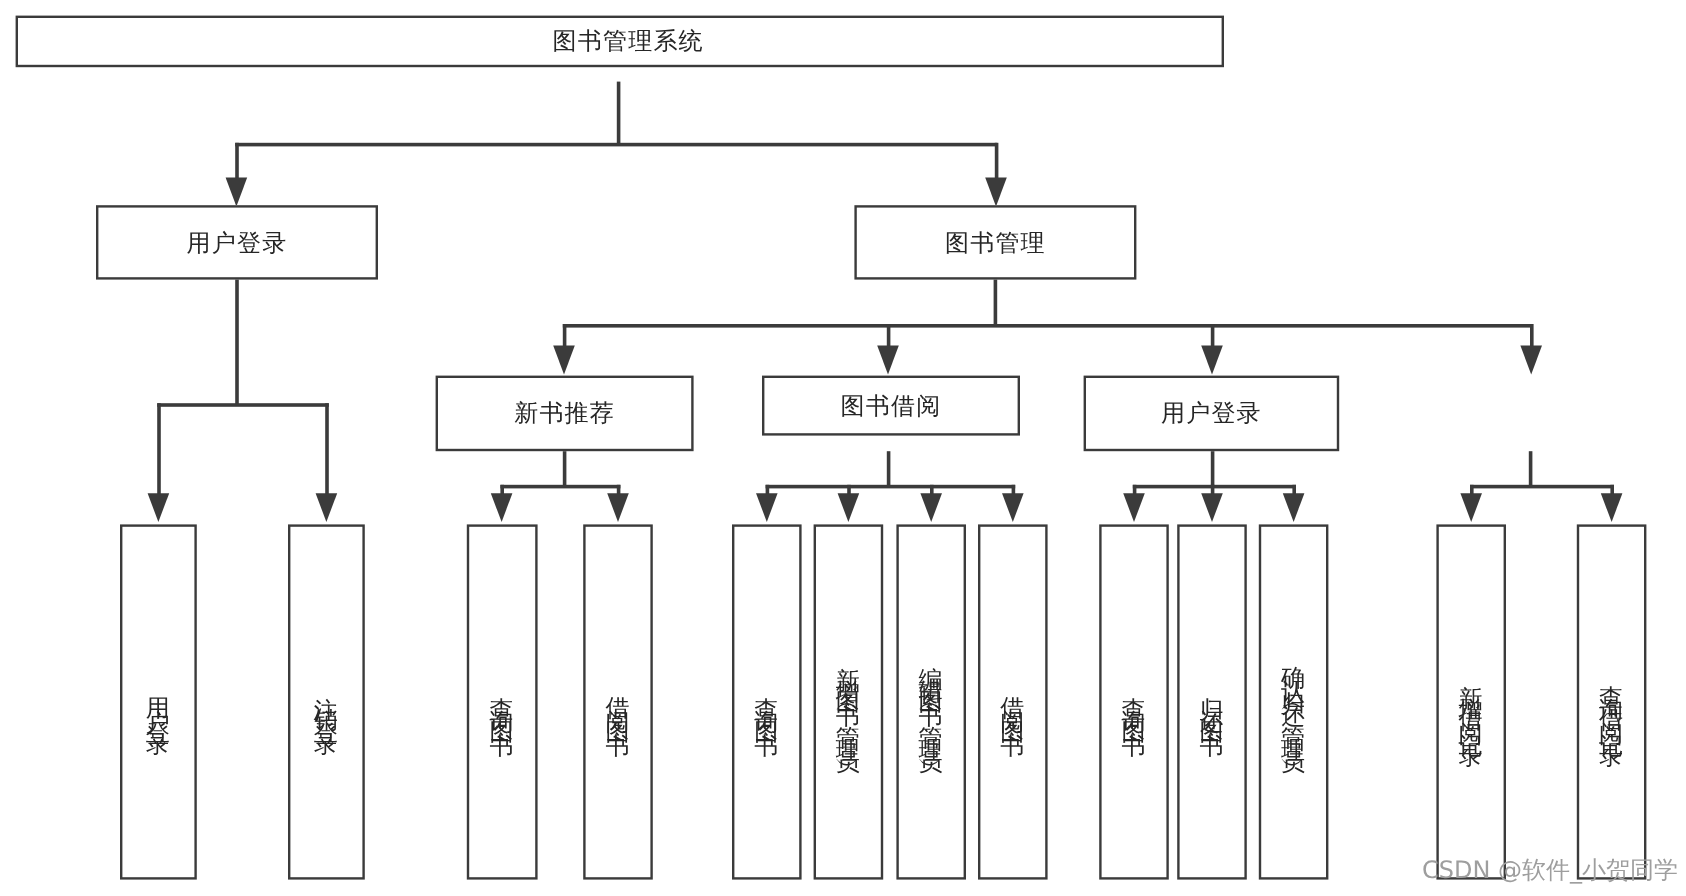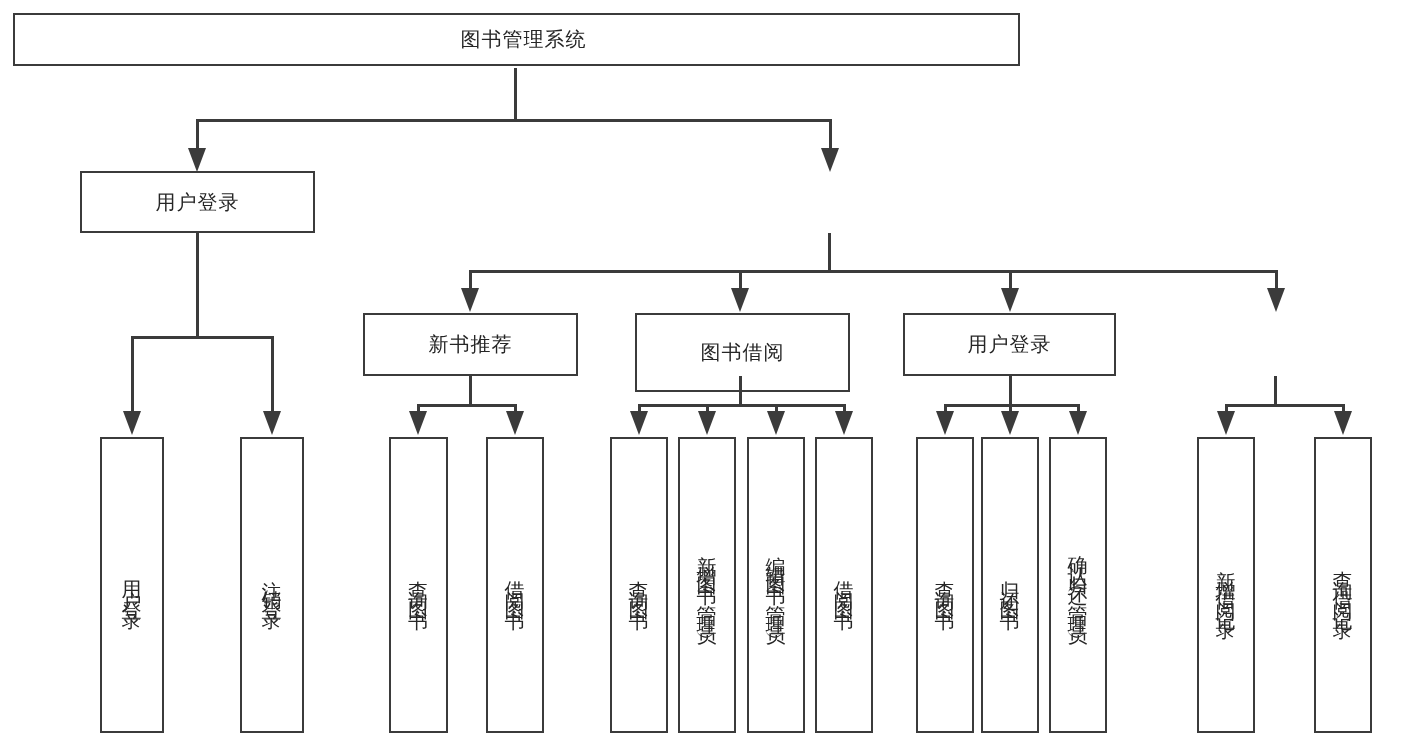--- a/index.html
+++ b/index.html
@@ -32,33 +32,36 @@
   .watermark{
     position:absolute;left:1185px;top:712px;z-index:5;
     font-size:20px;color:var(--wm);white-space:nowrap;
   }
 </style>
 </head>
 <body>
 
 <div class="canvas">
 
-  <div class="box" style="left:13px;top:13px;width:1007px;height:53px;padding-left:14px;">
+  <div class="box" style="left:13px;top:13px;width:1007px;height:43px;padding-left:14px;">
     <span>图书管理系统</span>
   </div>
 
   <div class="vl" style="left:514px;top:68px;height:53px;"></div>
   <div class="hl" style="left:196px;top:119px;width:635px;"></div>
   <div class="vl" style="left:196px;top:119px;height:32px;"></div>
   <div class="arr" style="left:188px;top:148px;"></div>
   <div class="vl" style="left:829px;top:119px;height:32px;"></div>
   <div class="arr" style="left:821px;top:148px;"></div>
 
   <div class="box" style="left:80px;top:171px;width:235px;height:62px;">
     <span>用户登录</span>
+  </div>
+  <div class="box" style="left:712px;top:171px;width:235px;height:62px;">
+    <span>图书管理</span>
   </div>
 
   <div class="vl" style="left:196px;top:233px;height:105px;"></div>
   <div class="hl" style="left:131px;top:336px;width:143px;"></div>
   <div class="vl" style="left:131px;top:336px;height:77px;"></div>
   <div class="arr" style="left:123px;top:411px;"></div>
   <div class="vl" style="left:271px;top:336px;height:77px;"></div>
   <div class="arr" style="left:263px;top:411px;"></div>
 
   <div class="vl" style="left:828px;top:233px;height:39px;"></div>
@@ -68,21 +71,21 @@
   <div class="vl" style="left:739px;top:270px;height:20px;"></div>
   <div class="arr" style="left:731px;top:288px;"></div>
   <div class="vl" style="left:1009px;top:270px;height:20px;"></div>
   <div class="arr" style="left:1001px;top:288px;"></div>
   <div class="vl" style="left:1275px;top:270px;height:20px;"></div>
   <div class="arr" style="left:1267px;top:288px;"></div>
 
   <div class="box" style="left:363px;top:313px;width:215px;height:63px;">
     <span>新书推荐</span>
   </div>
-  <div class="box" style="left:635px;top:313px;width:215px;height:79px;">
+  <div class="box" style="left:635px;top:313px;width:215px;height:50px;">
     <span>图书借阅</span>
   </div>
   <div class="box" style="left:903px;top:313px;width:213px;height:63px;">
     <span>用户登录</span>
   </div>
 
   <div class="vl" style="left:469px;top:376px;height:30px;"></div>
   <div class="hl" style="left:417px;top:404px;width:100px;"></div>
   <div class="vl" style="left:417px;top:404px;height:9px;"></div>
   <div class="arr" style="left:409px;top:411px;"></div>
@@ -153,14 +156,15 @@
     <span class="vtxt">确认归还（管理员）</span>
   </div>
 
   <div class="box leaf" style="left:1197px;width:58px;">
     <span class="vtxt">新增借阅记录</span>
   </div>
   <div class="box leaf" style="left:1314px;width:58px;">
     <span class="vtxt">查询借阅记录</span>
   </div>
 
+  <div class="watermark">CSDN @软件_小贺同学</div>
 
 </div>
 
 </body></html>

